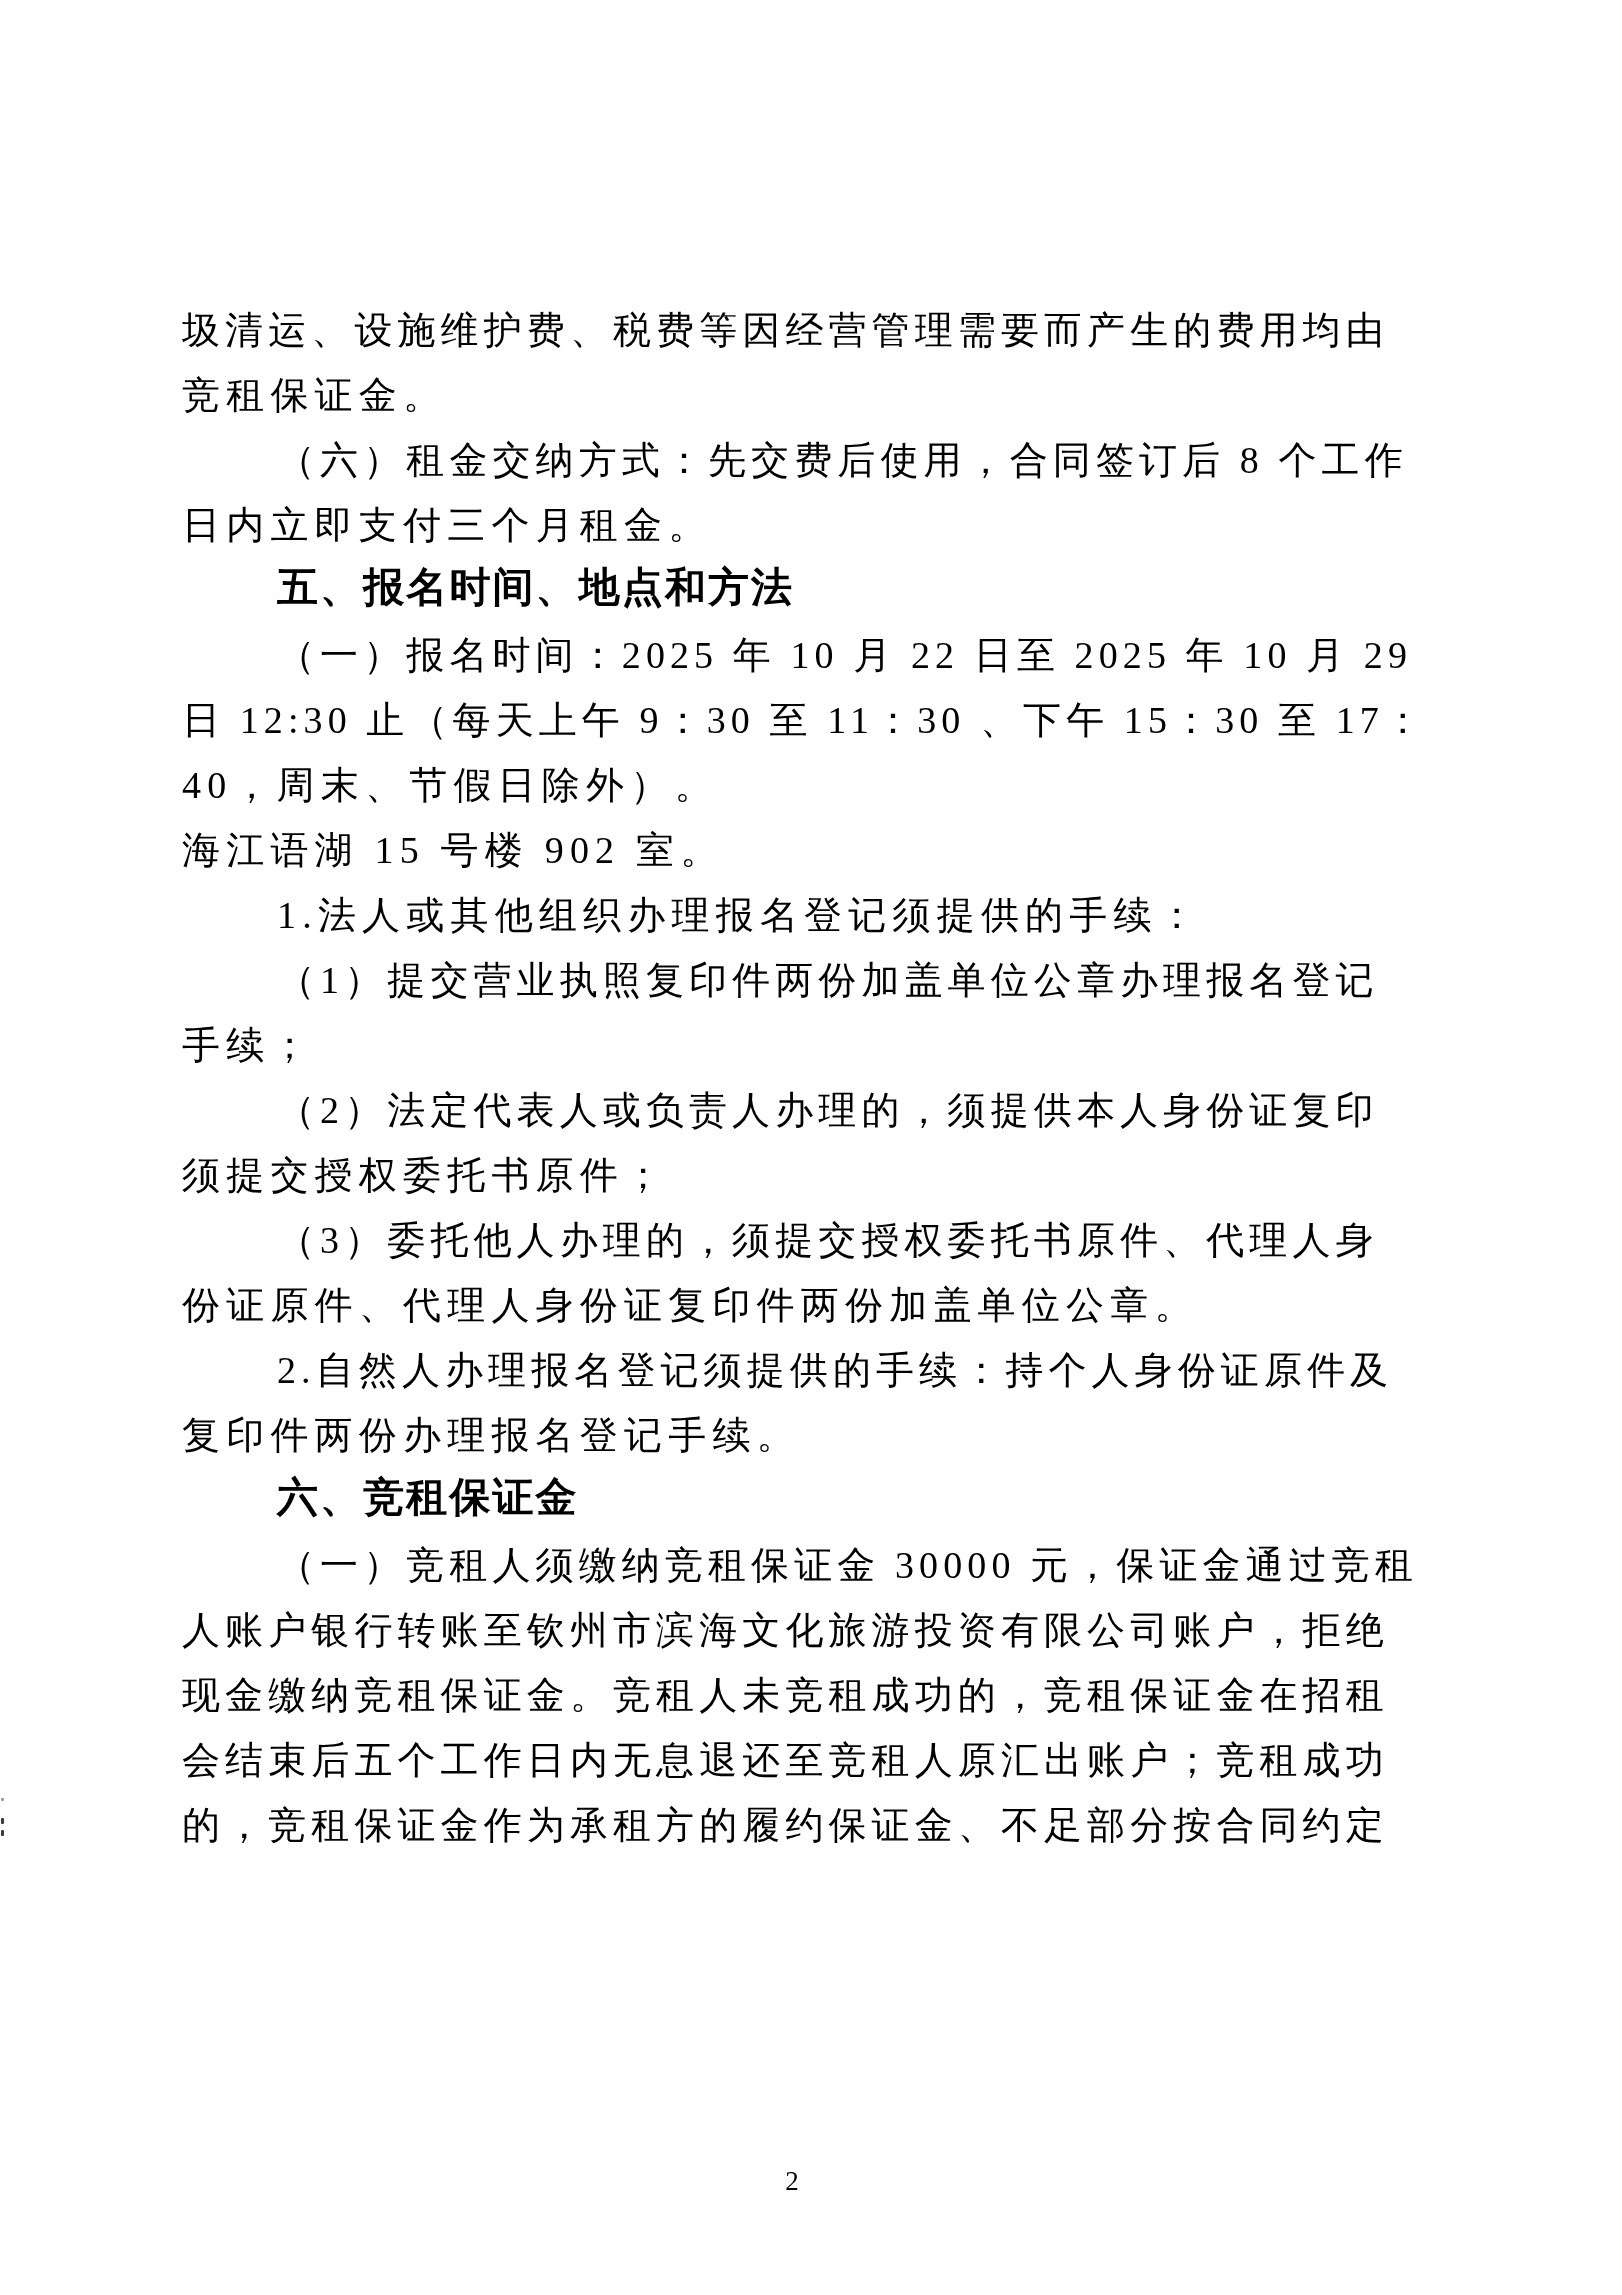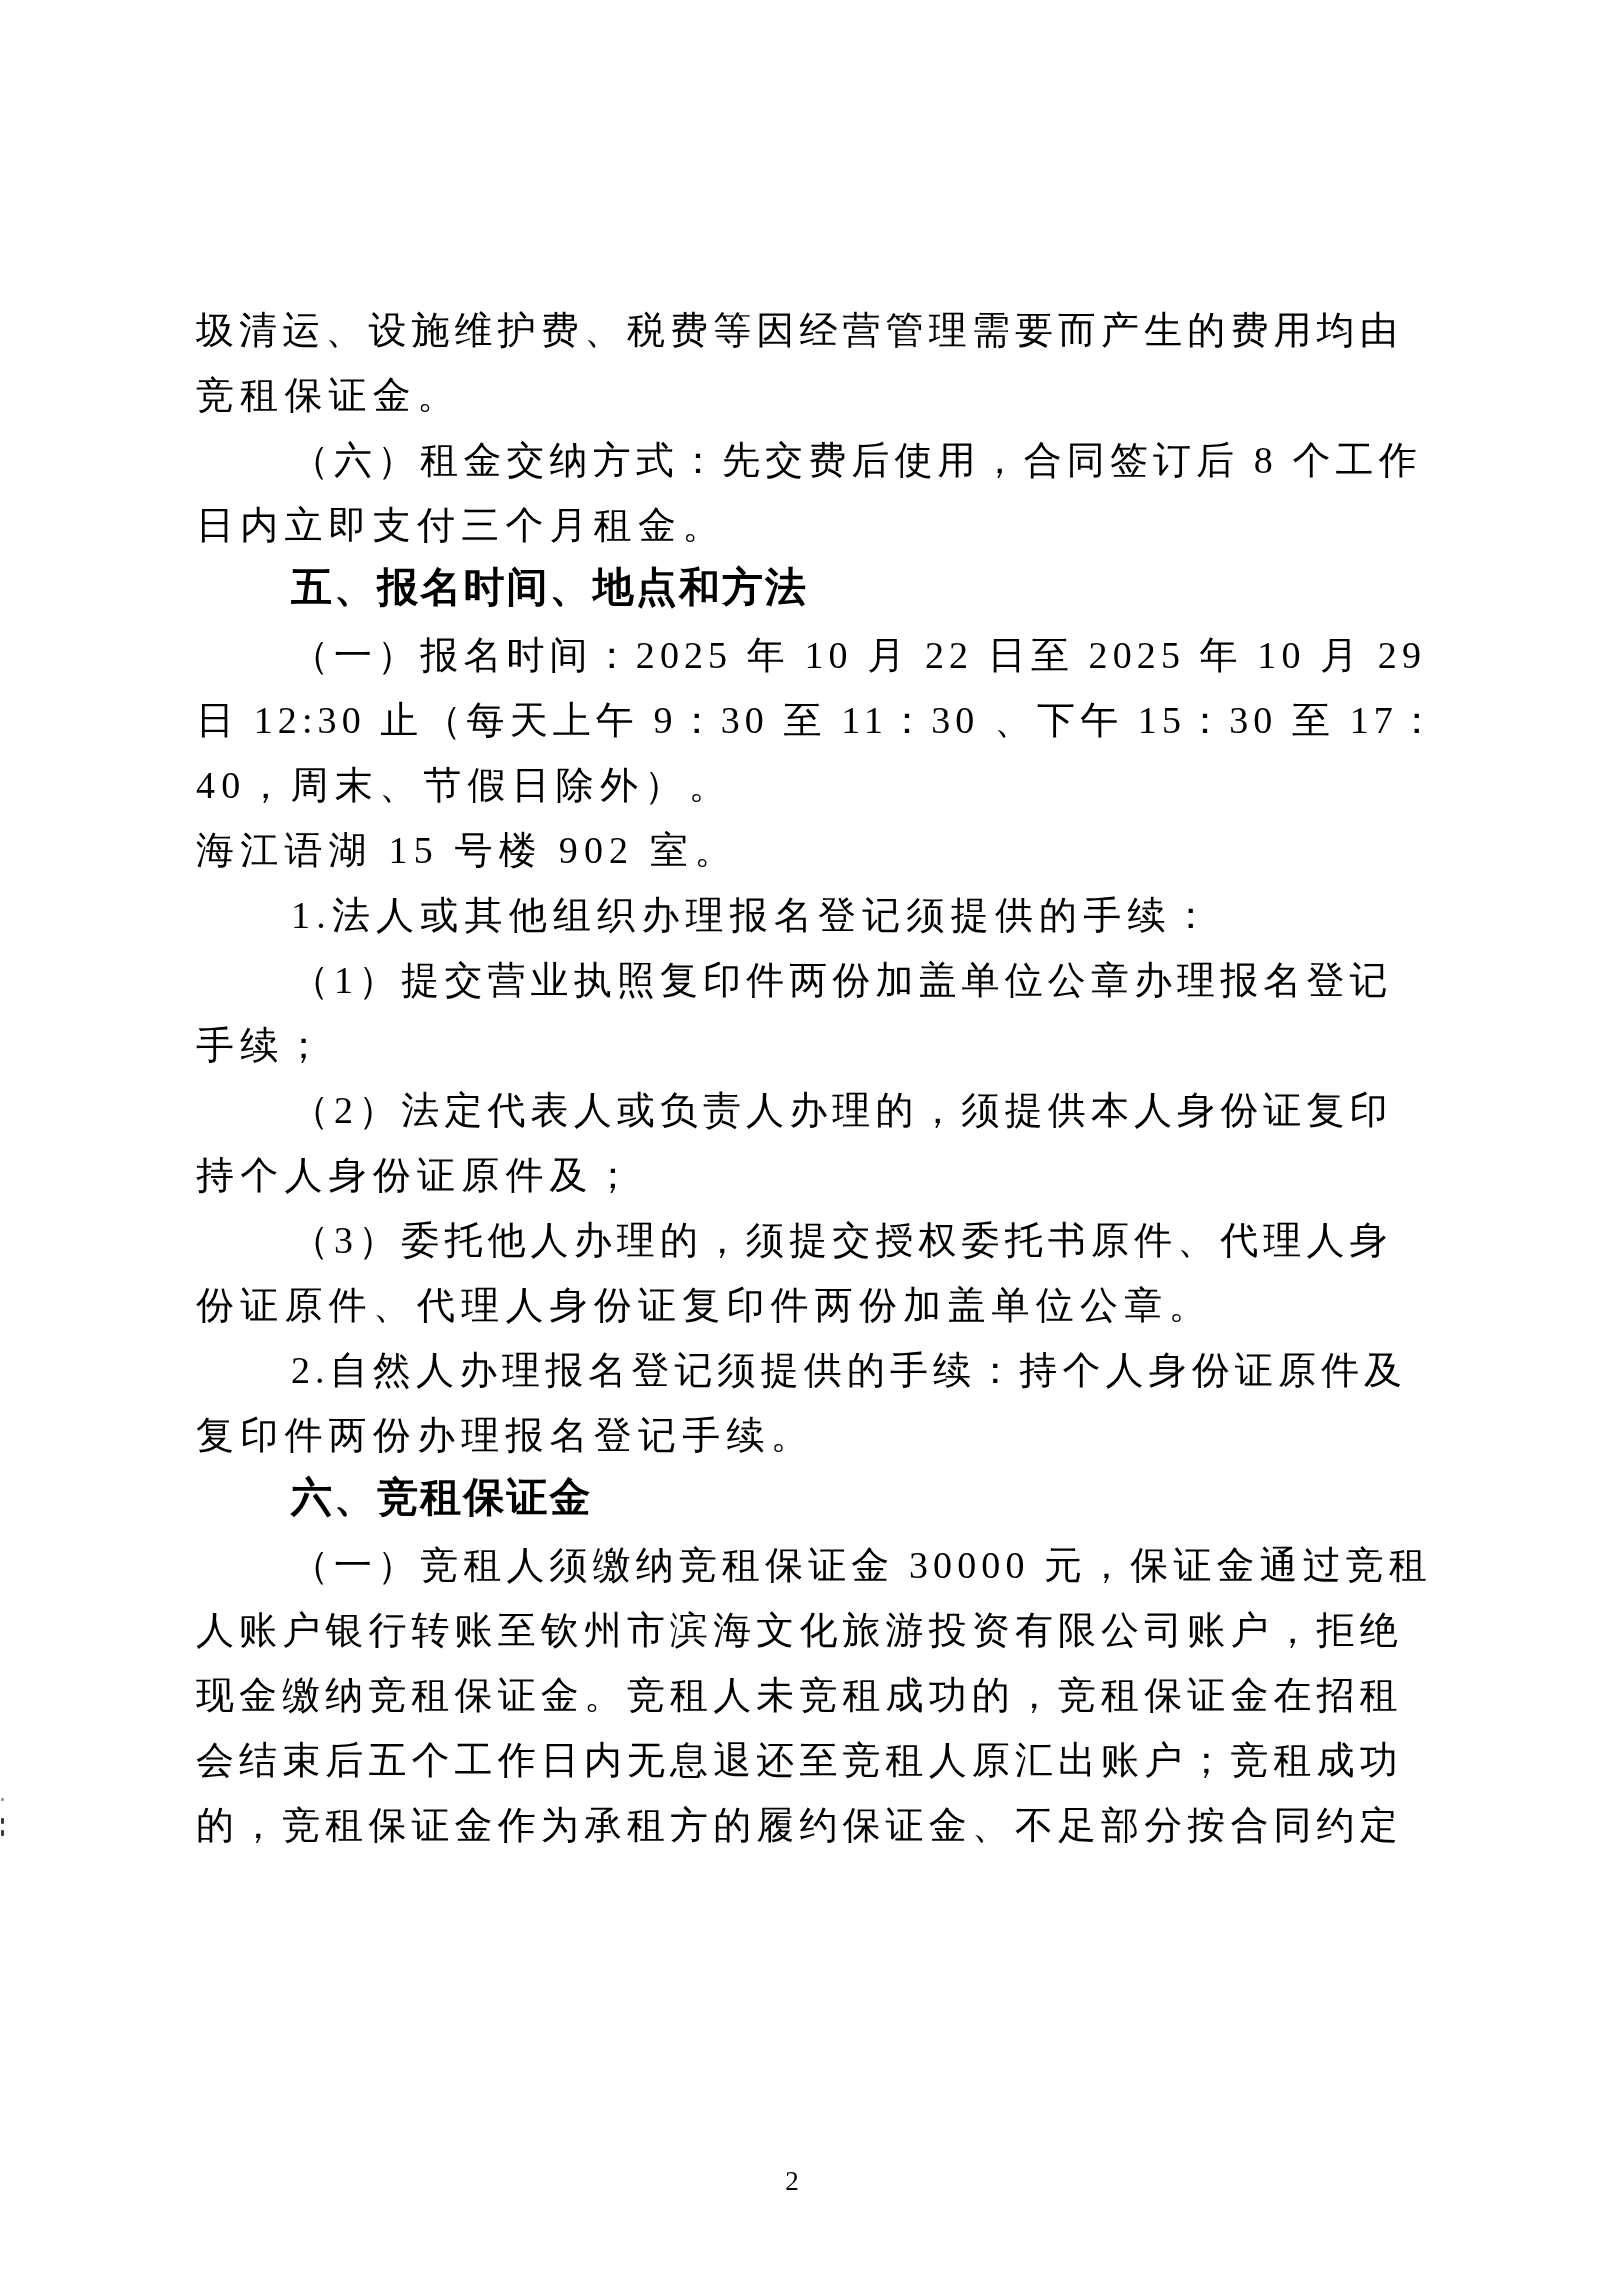--- a/index.html
+++ b/index.html
@@ -15,21 +15,21 @@
     color: #000000;
     overflow: hidden;
   }
   .page {
     position: absolute;
     inset: 0;
     background: #ffffff;
   }
   .textblock {
     position: absolute;
-    left: 196px;
+    left: 182px;
     top: 298px;
     width: 1210px;
   }
   .line {
     font-size: 38px;
     line-height: 65px;
     height: 65px;
     letter-spacing: 6.2px;
     white-space: nowrap;
   }
@@ -78,21 +78,21 @@
     <div class="line">日内立即支付三个月租金。</div>
     <div class="line ind head">五、报名时间、地点和方法</div>
     <div class="line ind just">（一）报名时间：2025 年 10 月 22 日至 2025 年 10 月 29</div>
     <div class="line just">日 12:30 止（每天上午 9：30 至 11：30 、下午 15：30 至 17：</div>
     <div class="line">40，周末、节假日除外）。</div>
     <div class="line">海江语湖 15 号楼 902 室。</div>
     <div class="line ind">1.法人或其他组织办理报名登记须提供的手续：</div>
     <div class="line ind just">（1）提交营业执照复印件两份加盖单位公章办理报名登记</div>
     <div class="line">手续；</div>
     <div class="line ind just">（2）法定代表人或负责人办理的，须提供本人身份证复印</div>
-    <div class="line">持个人身份证原件及；</div>
+    <div class="line">须提交授权委托书原件；</div>
     <div class="line ind just">（3）委托他人办理的，须提交授权委托书原件、代理人身</div>
     <div class="line">份证原件、代理人身份证复印件两份加盖单位公章。</div>
     <div class="line ind just">2.自然人办理报名登记须提供的手续：持个人身份证原件及</div>
     <div class="line">复印件两份办理报名登记手续。</div>
     <div class="line ind head">六、竞租保证金</div>
     <div class="line ind just">（一）竞租人须缴纳竞租保证金 30000 元，保证金通过竞租</div>
     <div class="line just">人账户银行转账至钦州市滨海文化旅游投资有限公司账户，拒绝</div>
     <div class="line just">现金缴纳竞租保证金。竞租人未竞租成功的，竞租保证金在招租</div>
     <div class="line just">会结束后五个工作日内无息退还至竞租人原汇出账户；竞租成功</div>
     <div class="line just">的，竞租保证金作为承租方的履约保证金、不足部分按合同约定</div>

